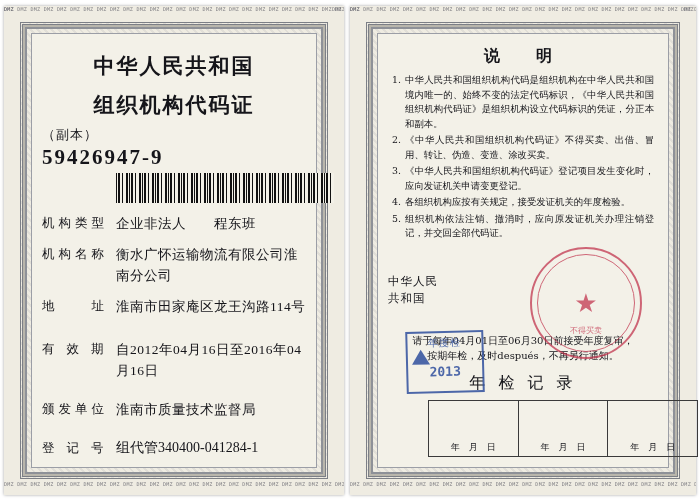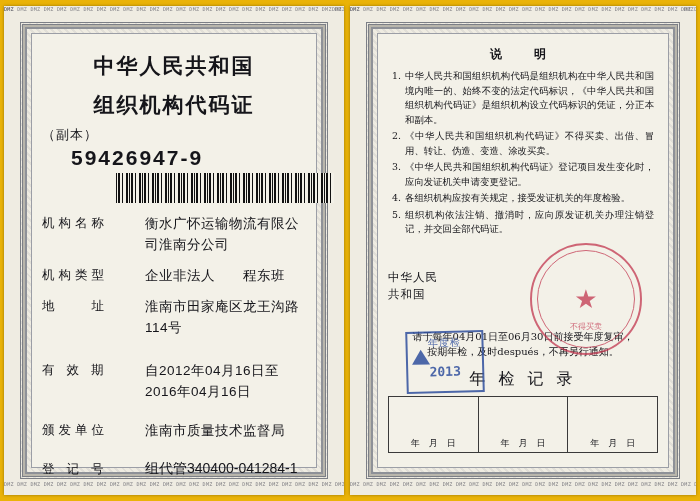--- a/index.html
+++ b/index.html
@@ -4,21 +4,21 @@
 <style>
   html,body{margin:0;padding:0;}
   body{
     width:700px;height:501px;
     background:#d8d5cc;
     font-family:"DejaVu Sans","Liberation Sans",sans-serif;
     overflow:hidden;
   }
   .page{
     position:relative;width:700px;height:501px;
-    background:#eab308;
+    background:#ffffff;
   }
   
   .sheet{
     position:absolute;top:6px;height:489px;
     background:#efece2;
     box-shadow:0 0 3px rgba(0,0,0,.35);
   }
   .sheet.left{left:4px;width:340px;}
   .sheet.right{left:350px;width:346px;}
 
@@ -85,22 +85,21 @@
     font-size:12.5px;
     line-height:19px;
   }
   .row .lab{
     width:74px;flex:0 0 74px;
     letter-spacing:4px;
     font-family:"DejaVu Serif","Liberation Serif",serif;
   }
   .row .val{
     flex:1;
-    font-family:Liberation Sans, sans-serif;
-    margin-left:29px;
+    font-family:Liberation Serif, serif;
   }
   .code-row{margin-top:4px;align-items:center;}
   .code-val{
     font-family:"DejaVu Sans Mono","Liberation Mono",monospace;
     font-size:21px;
     font-weight:bold;
     letter-spacing:2px;
   }
   .barcode{
     margin:6px 0 2px 74px;
@@ -118,21 +117,21 @@
   }
   .mono-ln{
     font-family:"DejaVu Sans Mono","Liberation Mono",monospace;
     font-size:14px;
   }
 
   
   .notice-title{
     text-align:center;
     font-family:"DejaVu Serif","Liberation Serif",serif;
-    font-size:12px;
+    font-size:16px;
     letter-spacing:10px;
     margin-top:6px;
     font-weight:bold;
   }
   .notice-list{
     margin:6px 4px 0 4px;
     padding:0;
     list-style:none;
     font-size:9.4px;
     line-height:14.5px;
@@ -188,20 +187,21 @@
     text-align:center;margin-top:10px;
     font-size:16px;letter-spacing:4px;
     font-family:"DejaVu Serif","Liberation Serif",serif;
   }
   .year-table{
     margin-top:6px;
     width:100%;
     border-collapse:collapse;
     font-size:9px;
     font-family:"DejaVu Serif","Liberation Serif",serif;
+    margin-left:40px;
   }
   .year-table td{
     border:1px solid #3a3a3a;
     height:52px;
     vertical-align:bottom;
     text-align:center;
     padding-bottom:2px;
     width:33.33%;
   }
   .stamp{
@@ -254,27 +254,27 @@
           <div class="title">组织机构代码证</div>
           <div class="subtitle">（副本）</div>
 
           <div class="row code-row">
             <div class="val code-val">59426947-9</div>
           </div>
 
           <div class="barcode"></div>
 
           <div class="row">
+            <div class="lab">机构类型</div>
+            <div class="val big-val">企业非法人　　程东班</div>
+          </div>
+
+          <div class="row">
             <div class="lab">机构名称</div>
             <div class="val big-val">衡水广怀运输物流有限公司淮南分公司</div>
-          </div>
-
-          <div class="row">
-            <div class="lab">机构类型</div>
-            <div class="val big-val">企业非法人　　程东班</div>
           </div>
 
           <div class="row">
             <div class="lab">地　　址</div>
             <div class="val big-val">淮南市田家庵区龙王沟路114号</div>
           </div>
 
           <div class="row" style="margin-top:22px">
             <div class="lab">有 效 期</div>
             <div class="val big-val">自2012年04月16日至2016年04月16日</div>

